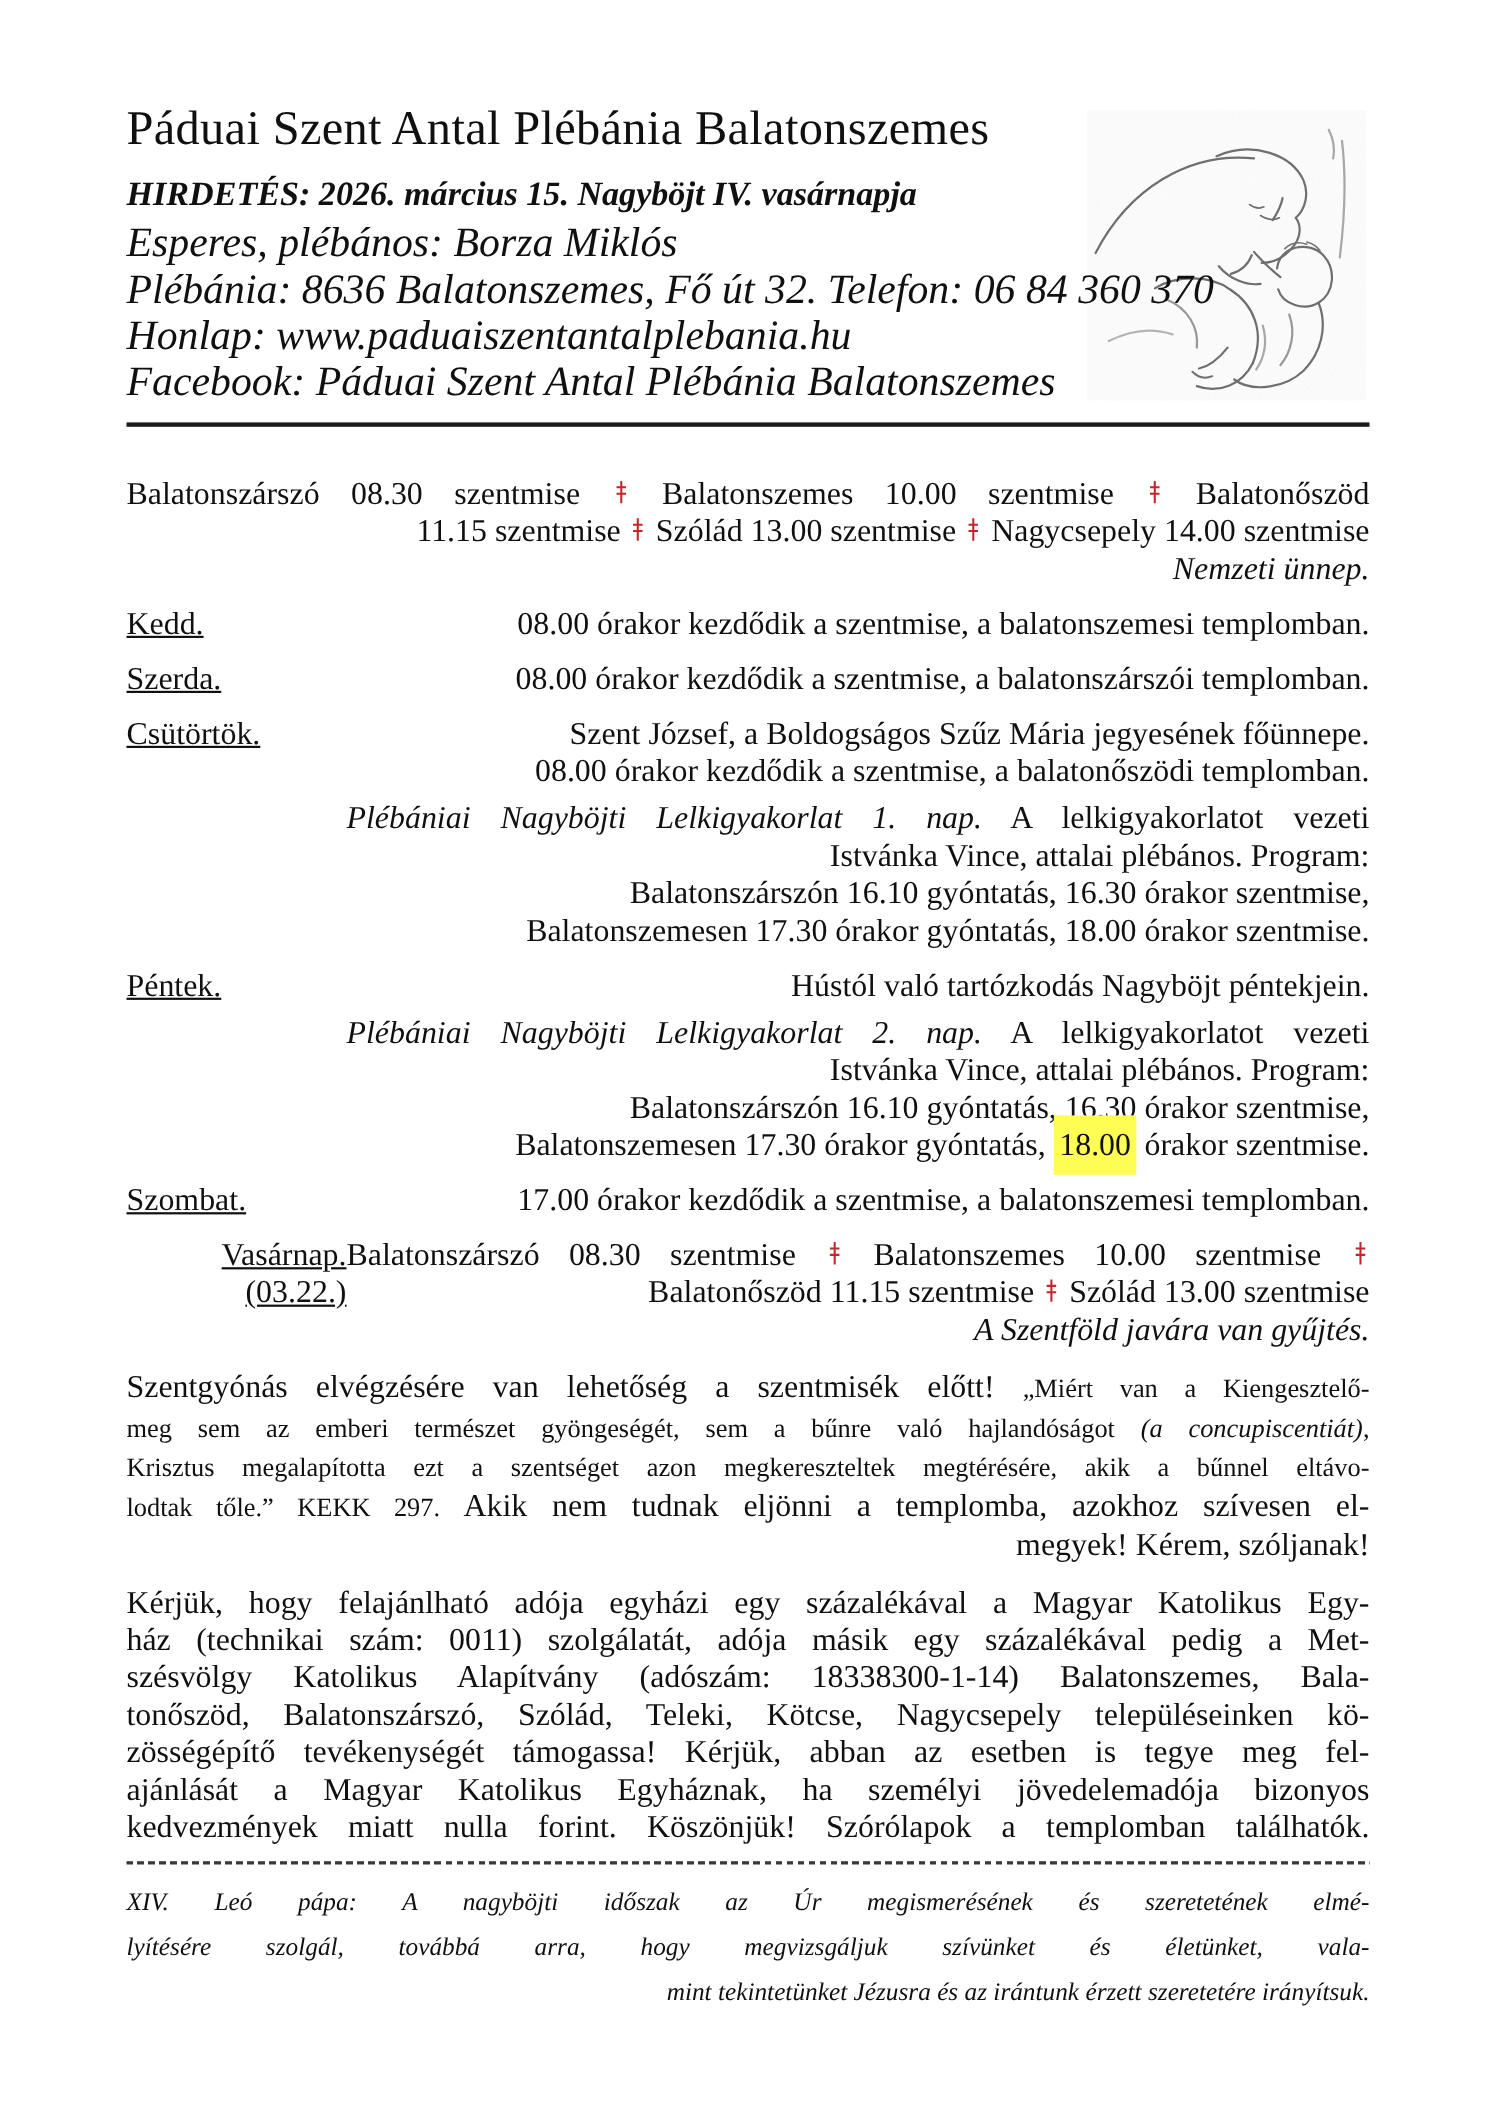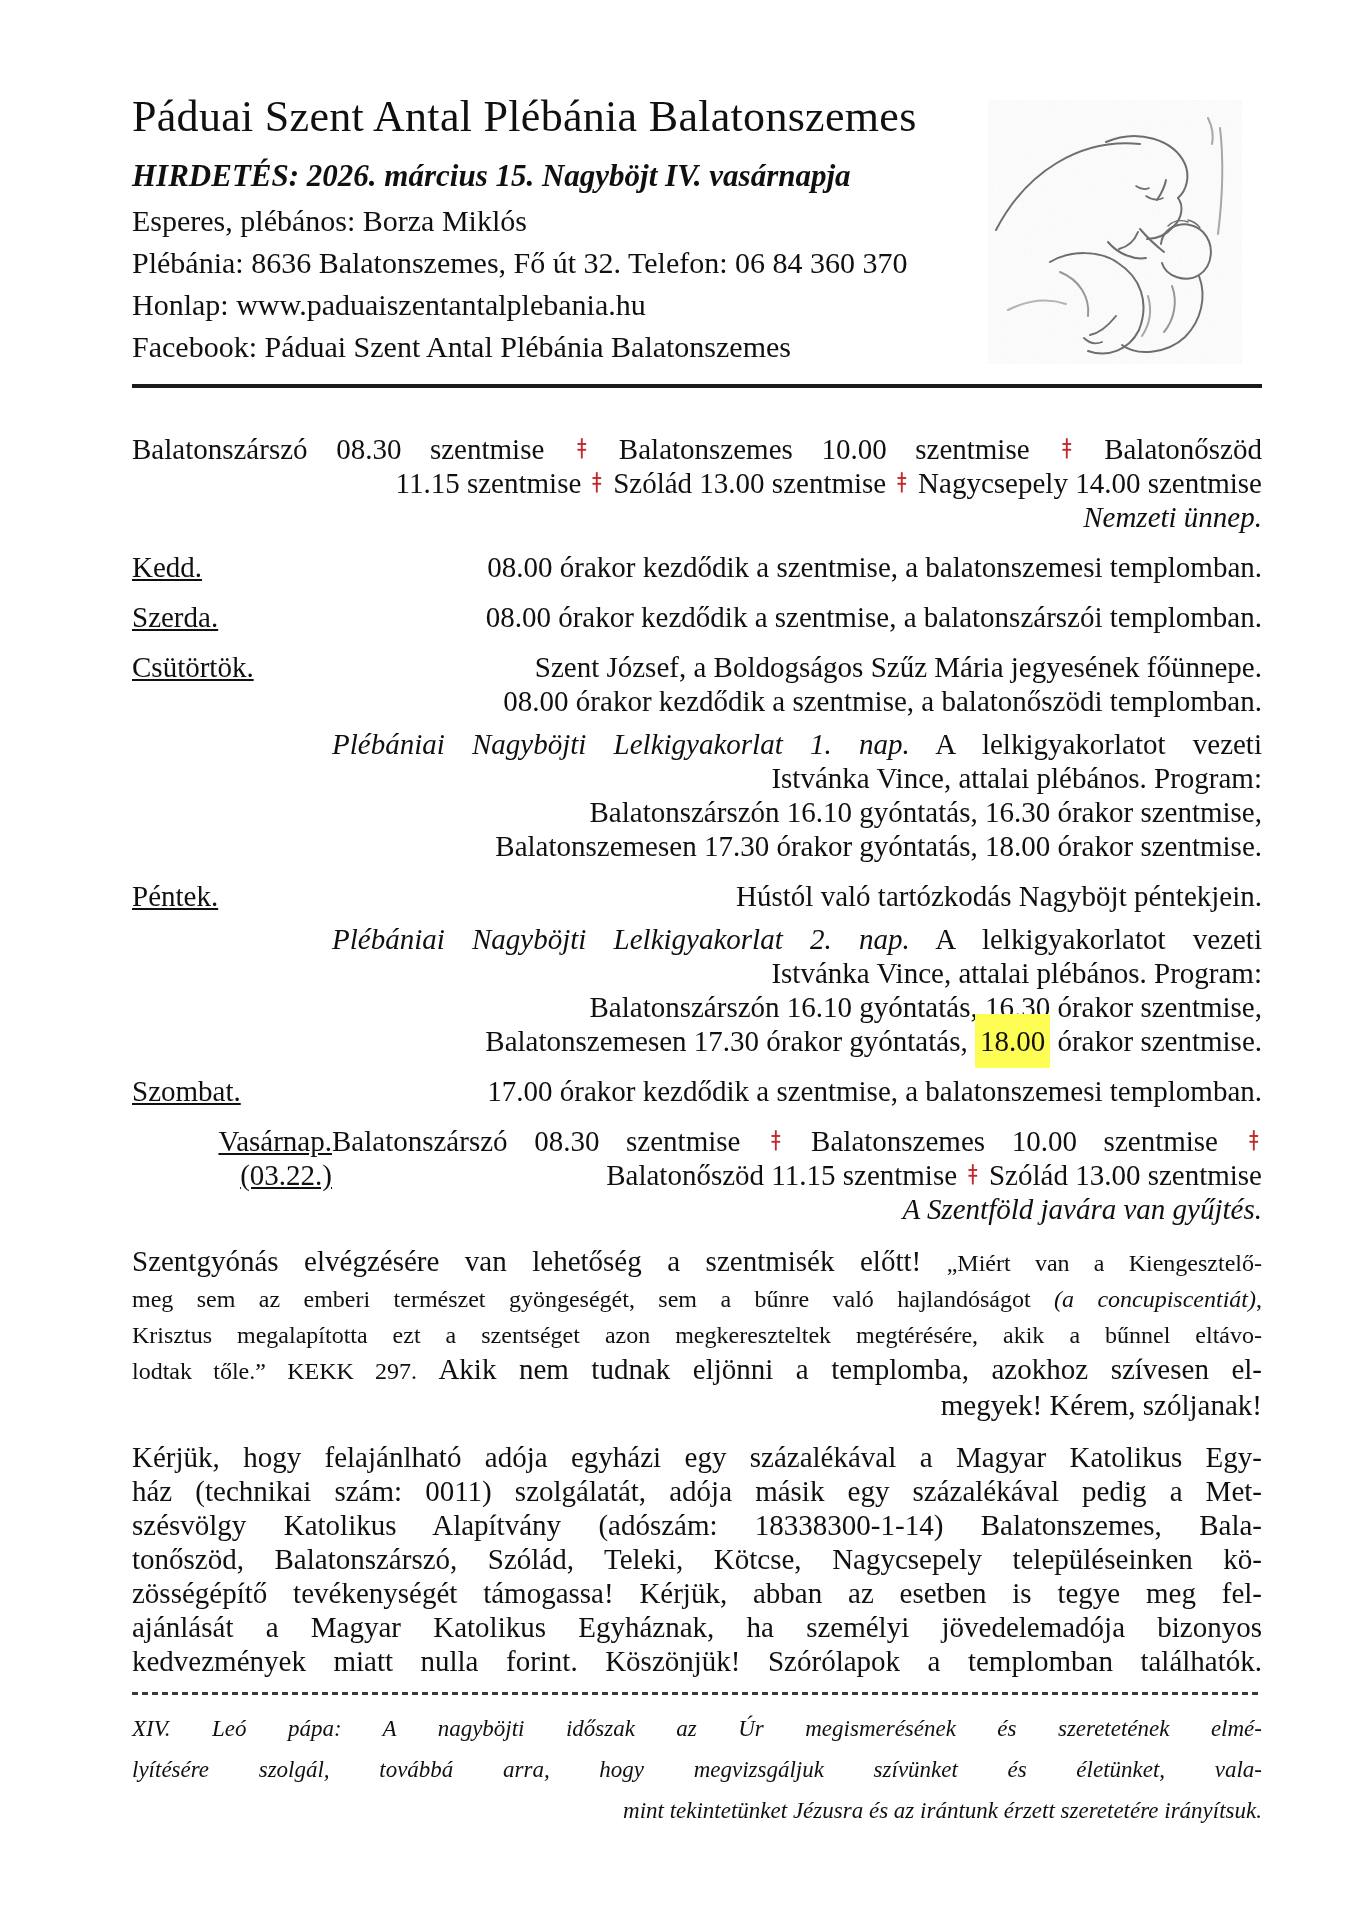--- a/index.html
+++ b/index.html
@@ -1,24 +1,24 @@
 <!DOCTYPE html>
 <html lang="hu" style="--cross: #c3272b; --hl: #fdfd54;"><head>
 <meta charset="utf-8">
 <style>
   html,body{margin:0;padding:0;background:#ffffff;}
   .page{
     position:relative;width:1356px;height:1920px;background:#fff;overflow:hidden;
     font-family:"Liberation Serif","DejaVu Serif",serif;color:#101010;
   }
-  .content{position:absolute;left:132px;top:0;width:1130px;}
+  .content{position:absolute;left:115px;top:0;width:1130px;}
   
   .doc-title{font-size:44px;line-height:50px;margin-top:92px;margin-bottom:14px;letter-spacing:.3px;}
   .announce{font-size:31px;line-height:40px;font-weight:bold;font-style:italic;margin-bottom:4px;}
-  .info-line{font-size:30px;line-height:42px;}
+  .info-line{font-size:38px;line-height:42px;font-style:italic;}
   .header-img{position:absolute;left:988px;top:100px;width:254px;height:264px;}
   .header-img svg{width:100%;height:100%;display:block;}
   .top-rule{margin-top:16px;border:0;border-top:4px solid #1b1b1b;width:100%;}
   
   .cline{font-size:29px;line-height:34px;min-height:34px;text-align:right;}
   .cline.j{text-align:justify;text-align-last:justify;}
   .seg-n{}
   .seg-i{font-style:italic;}
   .seg-sm{font-size:24px;}
   .seg-smi{font-size:24px;font-style:italic;}

